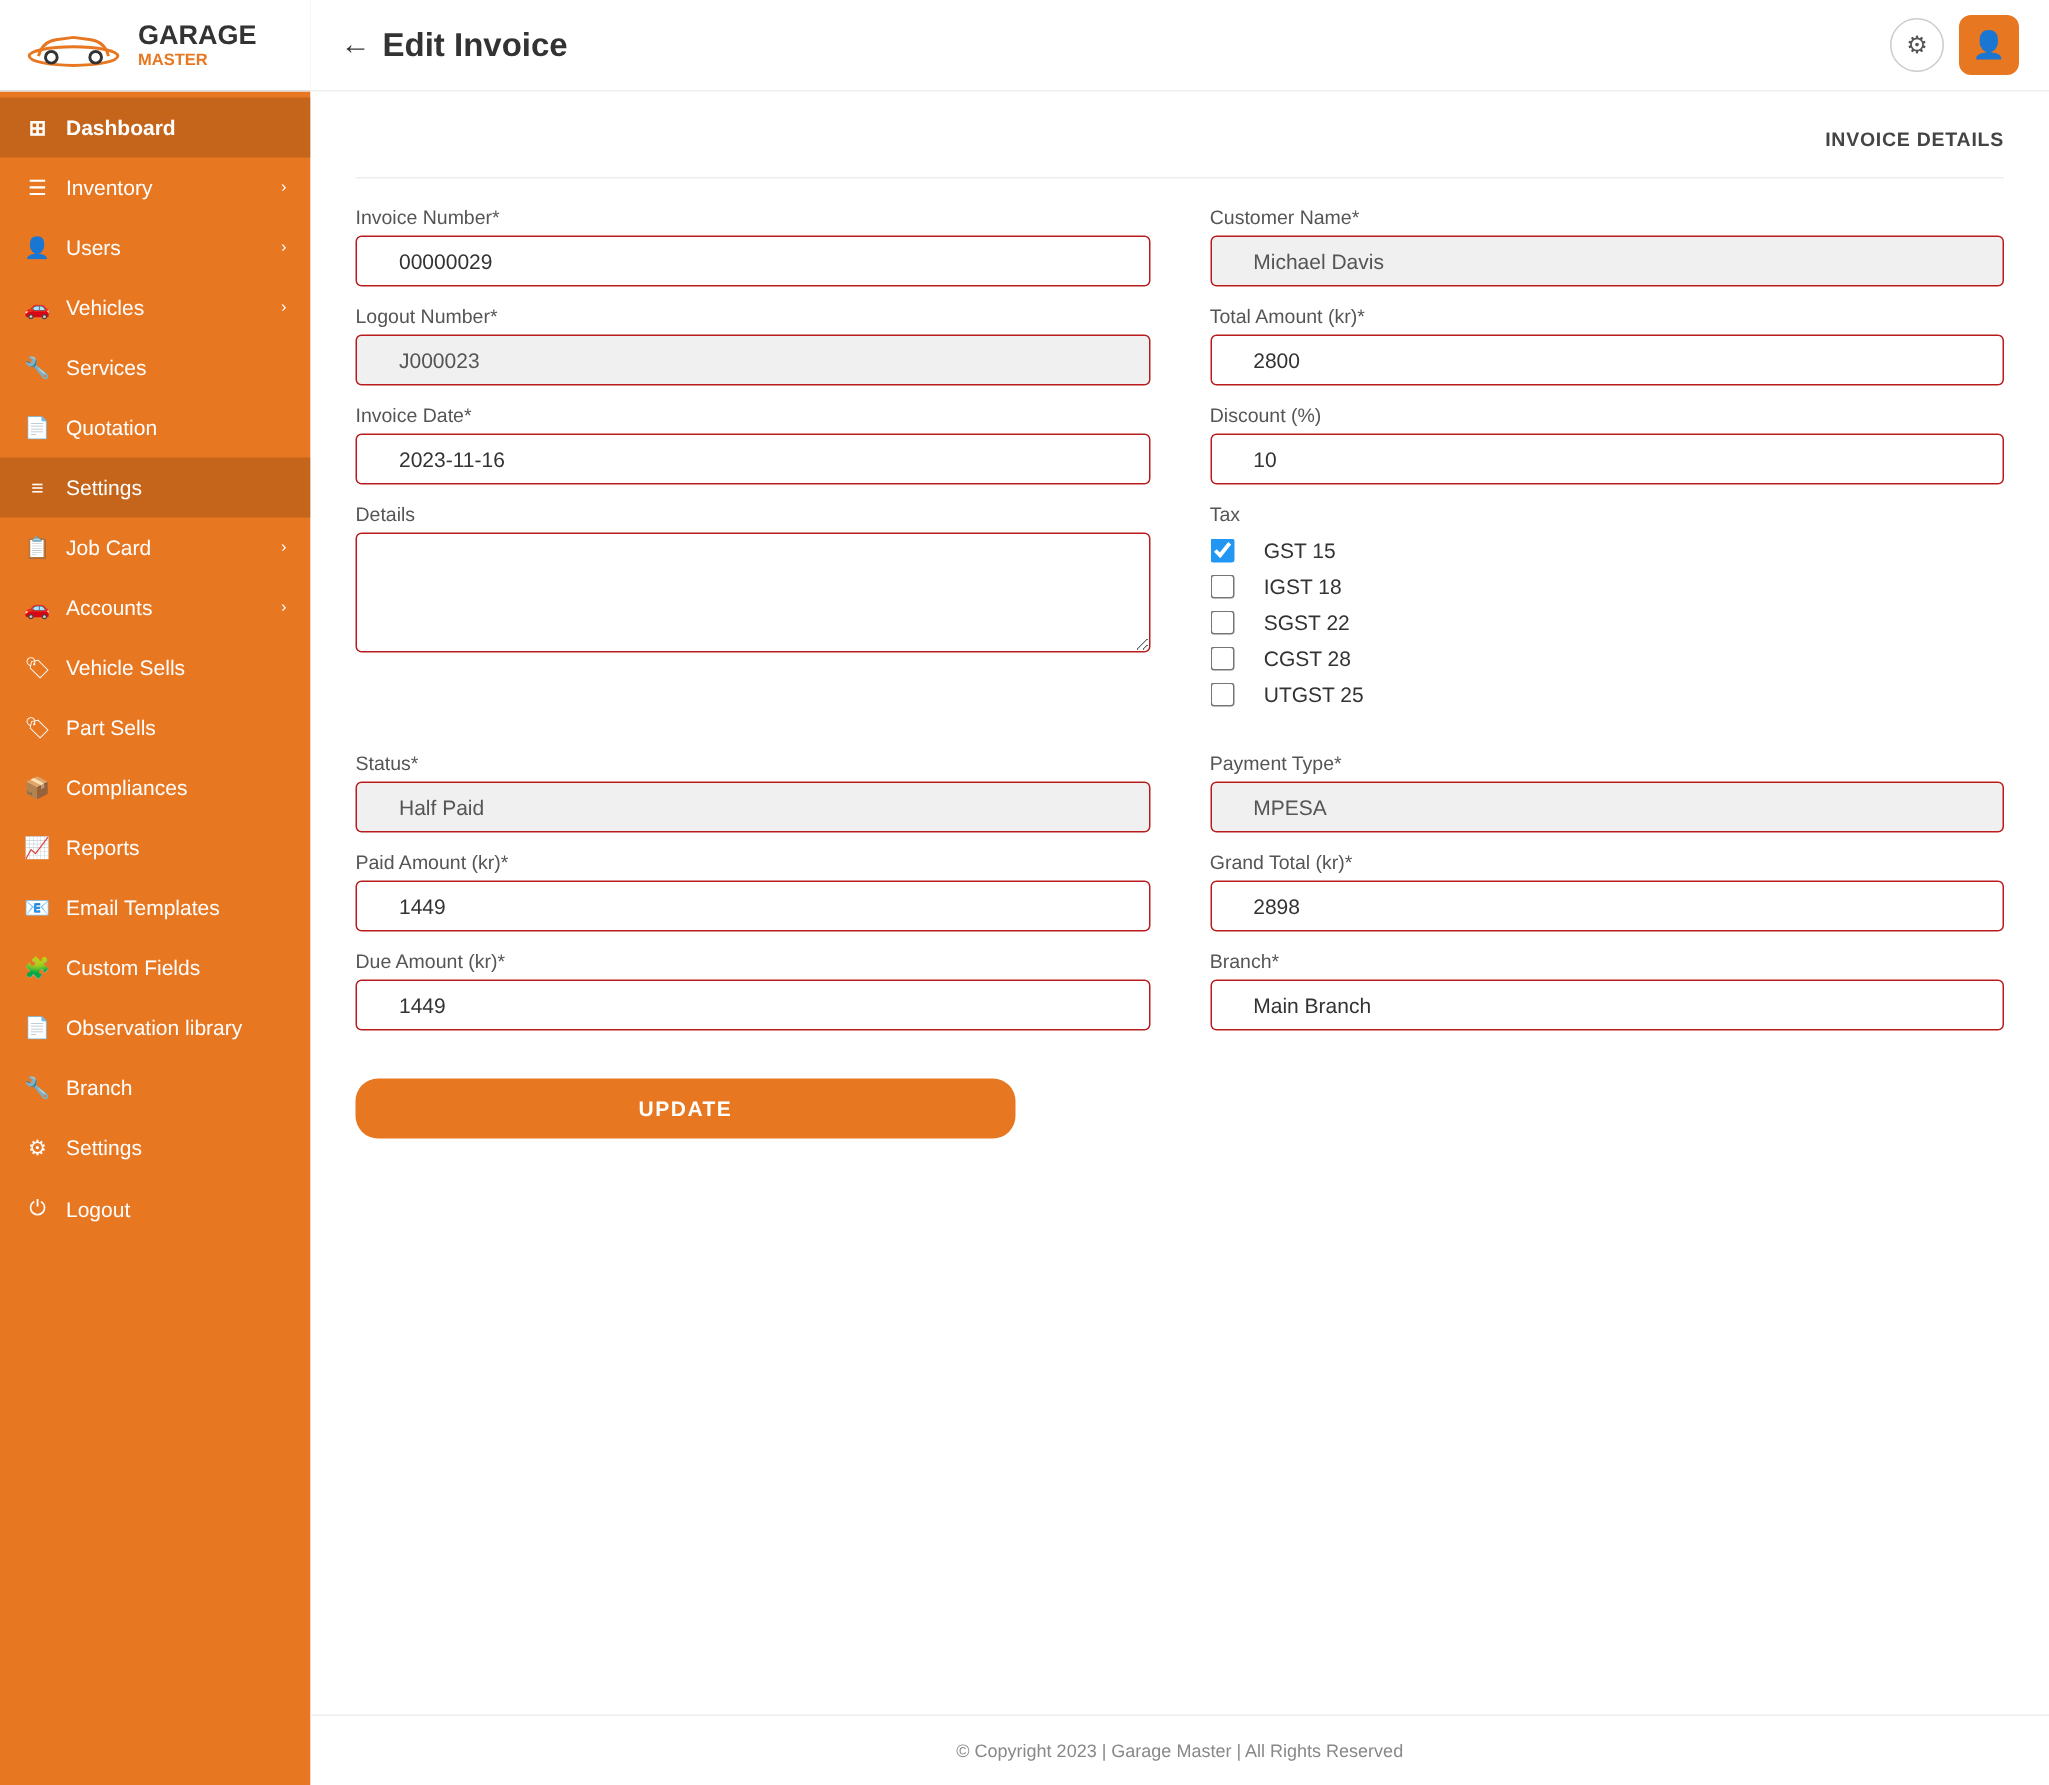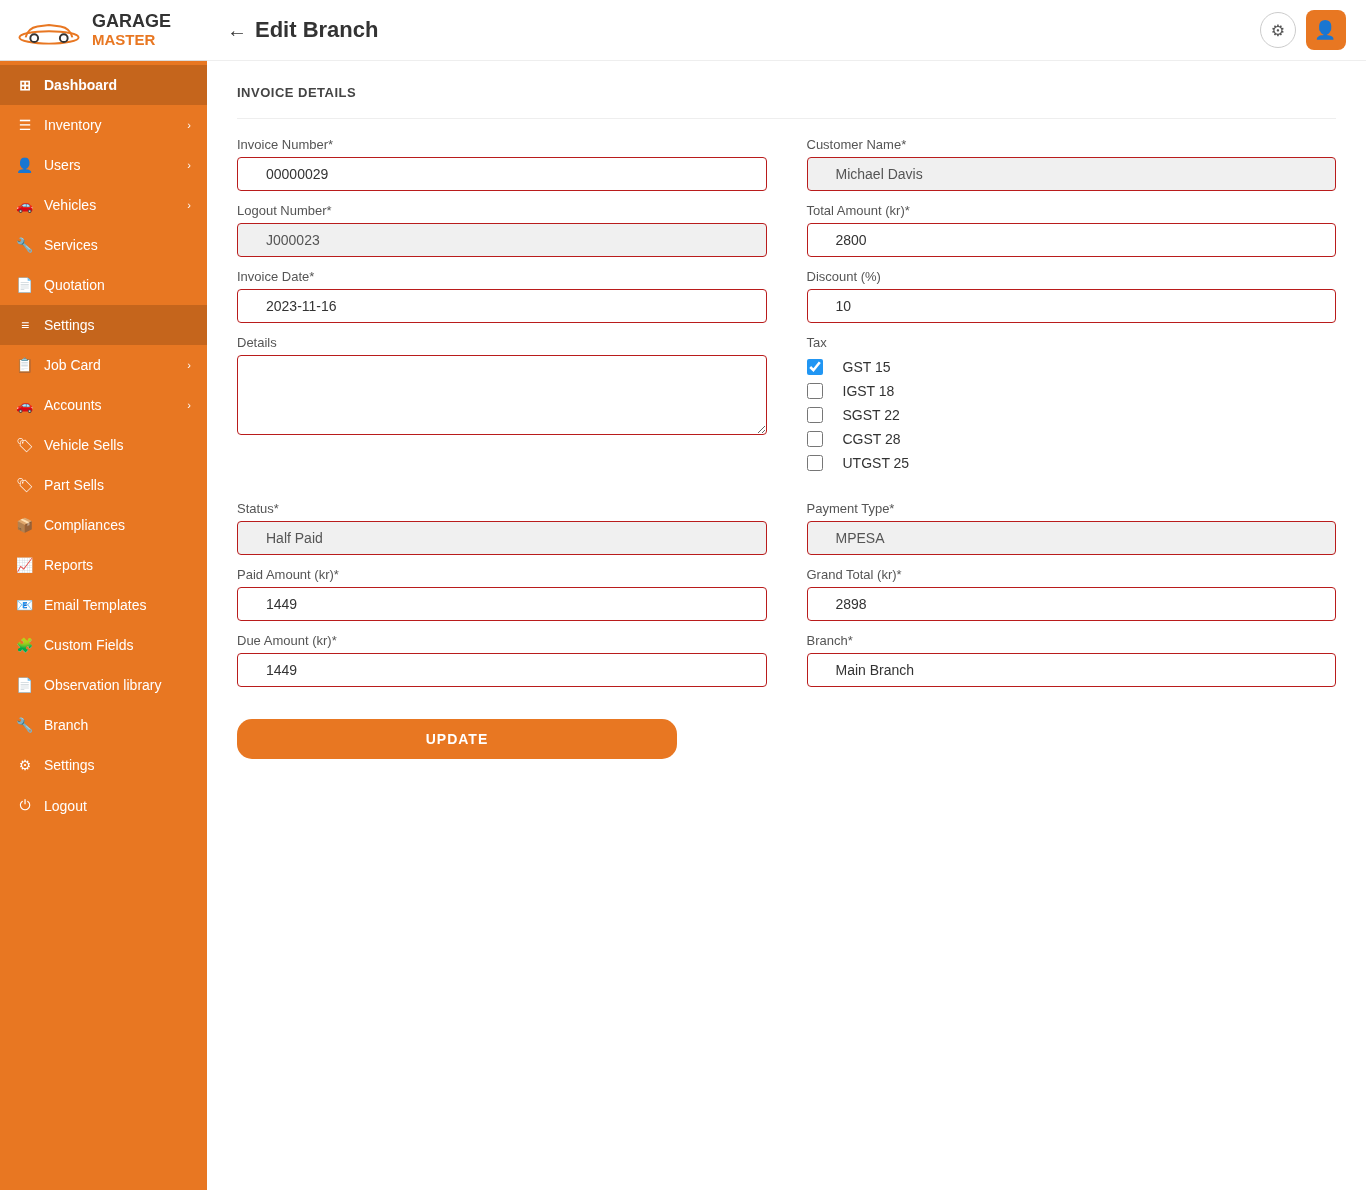--- a/index.html
+++ b/index.html
@@ -23,21 +23,21 @@
       border-bottom: 1px solid #ddd;
       gap: 8px;
       min-height: 60px;
     }
     .logo-icon {
       width: 70px;
       height: 36px;
     }
     .logo-text { display: flex; flex-direction: column; line-height: 1.1; }
     .logo-text .garage { color: #333; font-weight: bold; font-size: 18px; }
-    .logo-text .master { color: #e87722; font-weight: bold; font-size: 15px; }
+    .logo-text .master { color: #e87722; font-weight: bold; font-size: 11px; }
 
     .sidebar-nav { flex: 1; padding-top: 4px; }
     .nav-item {
       display: flex;
       align-items: center;
       padding: 12px 16px;
       color: #fff;
       font-size: 14px;
       cursor: pointer;
       gap: 10px;
@@ -111,20 +111,21 @@
       padding: 24px 30px;
       flex: 1;
     }
     .section-title {
       font-size: 13px;
       font-weight: bold;
       color: #444;
       letter-spacing: 0.5px;
       margin-bottom: 18px;
       text-transform: uppercase;
+      text-align: right;
     }
     .form-grid {
       display: grid;
       grid-template-columns: 1fr 1fr;
       gap: 14px 40px;
       margin-bottom: 12px;
     }
     .form-row {
       display: flex;
       flex-direction: column;
@@ -309,21 +310,21 @@
       <span>Logout</span>
     </div>
   </nav>
 </aside>
 
 <div class="main-content">
 
   <div class="header">
     <div class="header-left">
       <span class="back-arrow">←</span>
-      <span class="header-title">Edit Branch</span>
+      <span class="header-title">Edit Invoice</span>
     </div>
     <div class="header-icons">
       <button class="gear-btn">
         <span>⚙</span>
       </button>
       <div class="user-btn">
         <span>👤</span>
       </div>
     </div>
   </div>
@@ -432,13 +433,16 @@
           <label>Branch*</label>
           <input type="text" value="Main Branch" style="">
         </div>
       </div>
 
       
       <button class="update-btn">UPDATE</button>
     </div>
   </div>
 
+  <div class="footer">
+    <span>© Copyright 2023 | Garage Master | All Rights Reserved</span>
+  </div>
 </div>
 
 </body></html>

